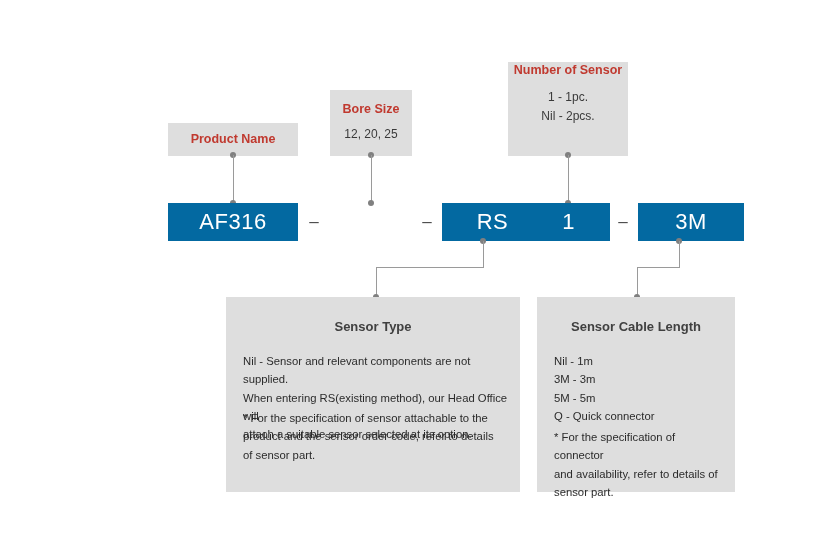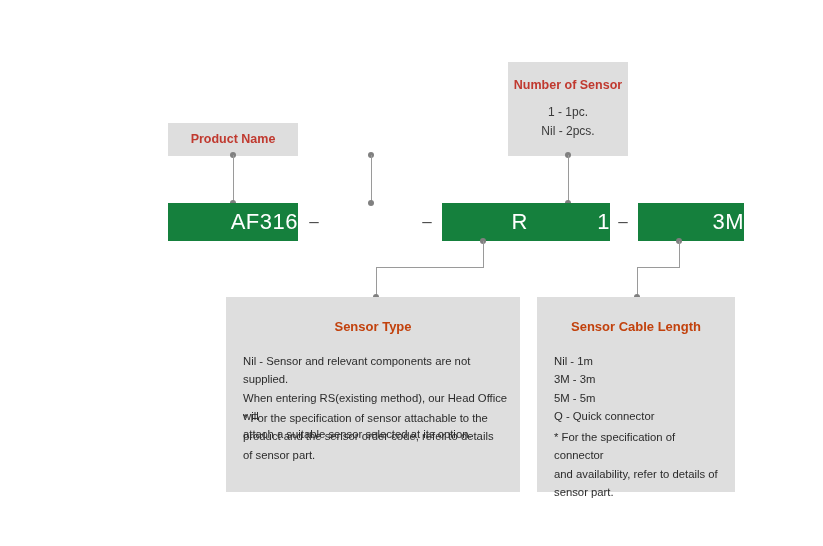--- a/index.html
+++ b/index.html
@@ -17,25 +17,25 @@
   }
 
   
   .gray-box {
     position: absolute;
     background: #dedede;
     box-sizing: border-box;
   }
   .red-box {
     position: absolute;
-    background: #15803d;
+    background: #0369a1;
     box-sizing: border-box;
     display: flex;
     align-items: center;
-    justify-content: flex-end;
+    justify-content: center;
   }
   .red-box .code-text {
     color: #ffffff;
     font-size: 22px;
     font-weight: 400;
     letter-spacing: 0.5px;
     line-height: 1;
   }
 
   
@@ -95,21 +95,21 @@
     line-height: 1;
     text-align: center;
   }
 
   
   .panel-title {
     position: absolute;
     left: 0;
     right: 0;
     text-align: center;
-    color: #c2410c;
+    color: #404040;
     font-size: 13px;
     font-weight: 700;
   }
   .panel-body {
     position: absolute;
     color: #2b2b2b;
     font-size: 11.3px;
     line-height: 1.62;
     white-space: pre-line;
   }
@@ -125,23 +125,29 @@
 <body>
 
 <div id="stage">
 
   <div class="gray-box" style="left:168px; top:123px; width:130px; height:33px;">
     <div class="cb-inner centered">
       <div class="callout-title">Product Name</div>
     </div>
   </div>
 
+  <div class="gray-box" style="left:330px; top:90px; width:82px; height:66px;">
+    <div class="cb-inner" style="padding-top:11px;">
+      <div class="callout-title">Bore Size</div>
+      <div class="callout-sub" style="margin-top:8px;">12, 20, 25</div>
+    </div>
+  </div>
 
   <div class="gray-box" style="left:508px; top:62px; width:120px; height:94px;">
-    <div class="cb-inner" style="padding-top:15px;">
+    <div class="cb-inner" style="padding-top:0;">
       <div class="callout-title">Number of Sensor</div>
       <div class="callout-sub" style="margin-top:10px; white-space:pre-line;">1 - 1pc.
 Nil - 2pcs.</div>
     </div>
   </div>
 
   <div class="dot" style="left:230px; top:152px;"></div>
   <div class="vline" style="left:233px; top:155px; height:50px;"></div>
   <div class="dot" style="left:230px; top:200px;"></div>
 

